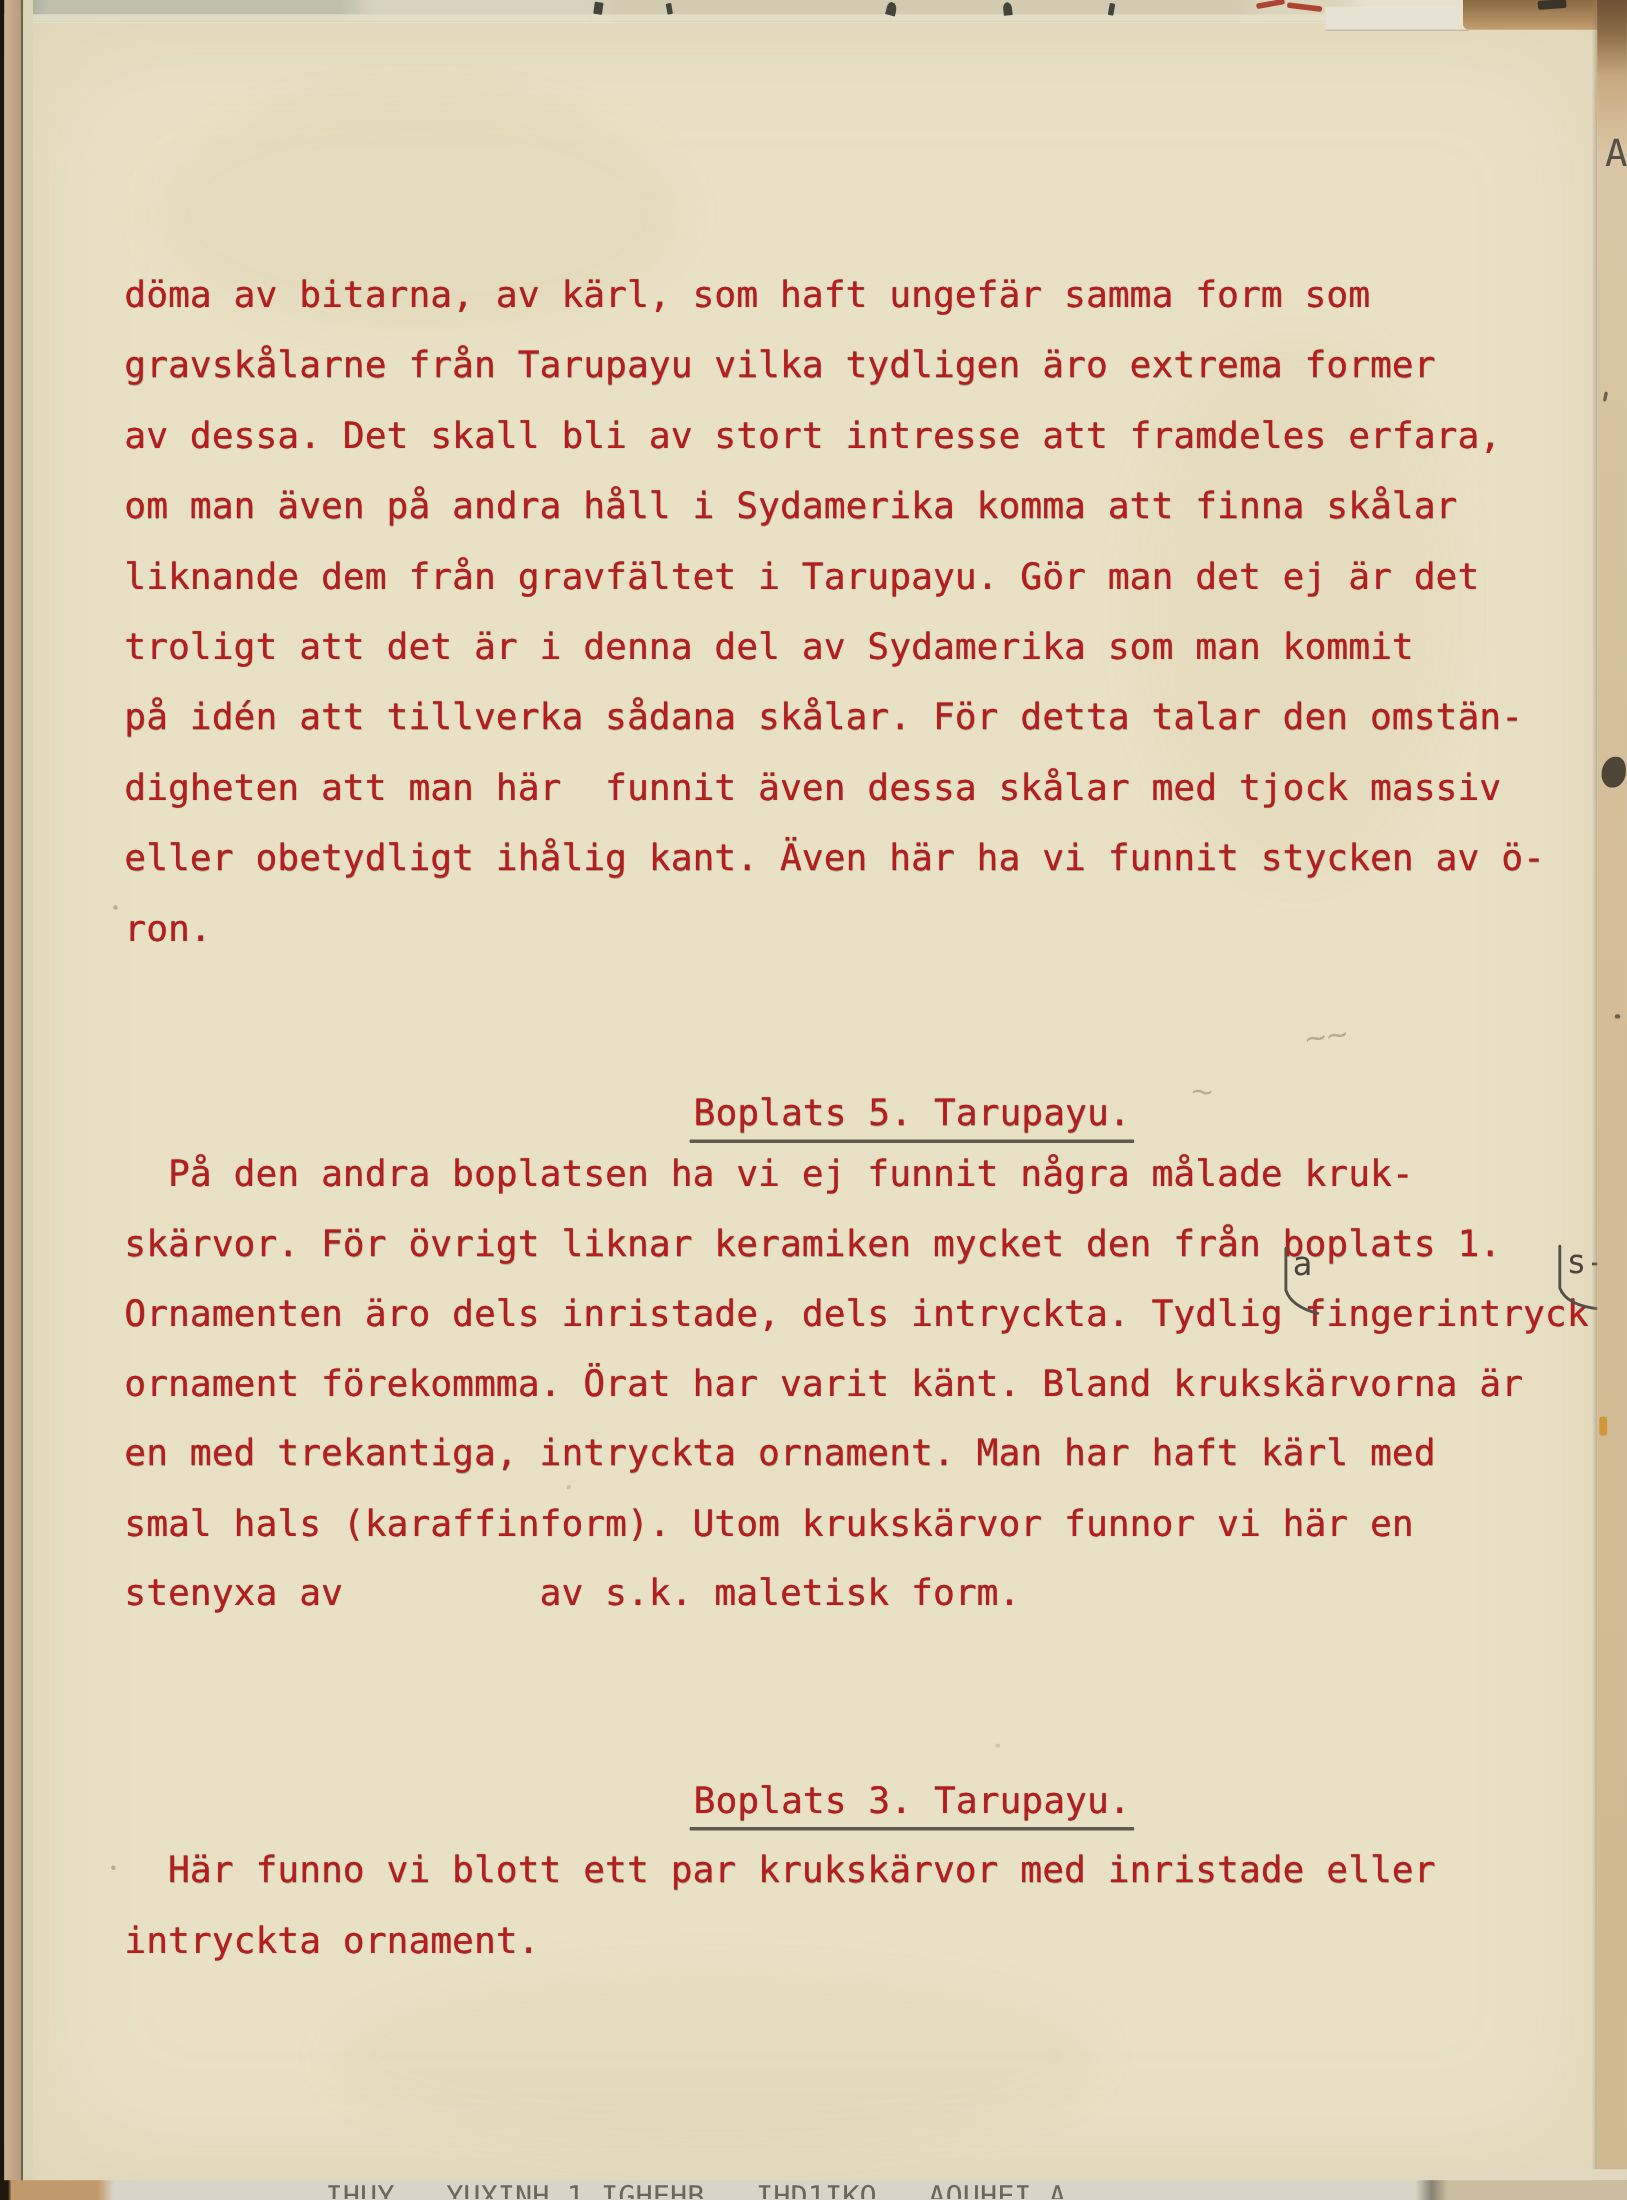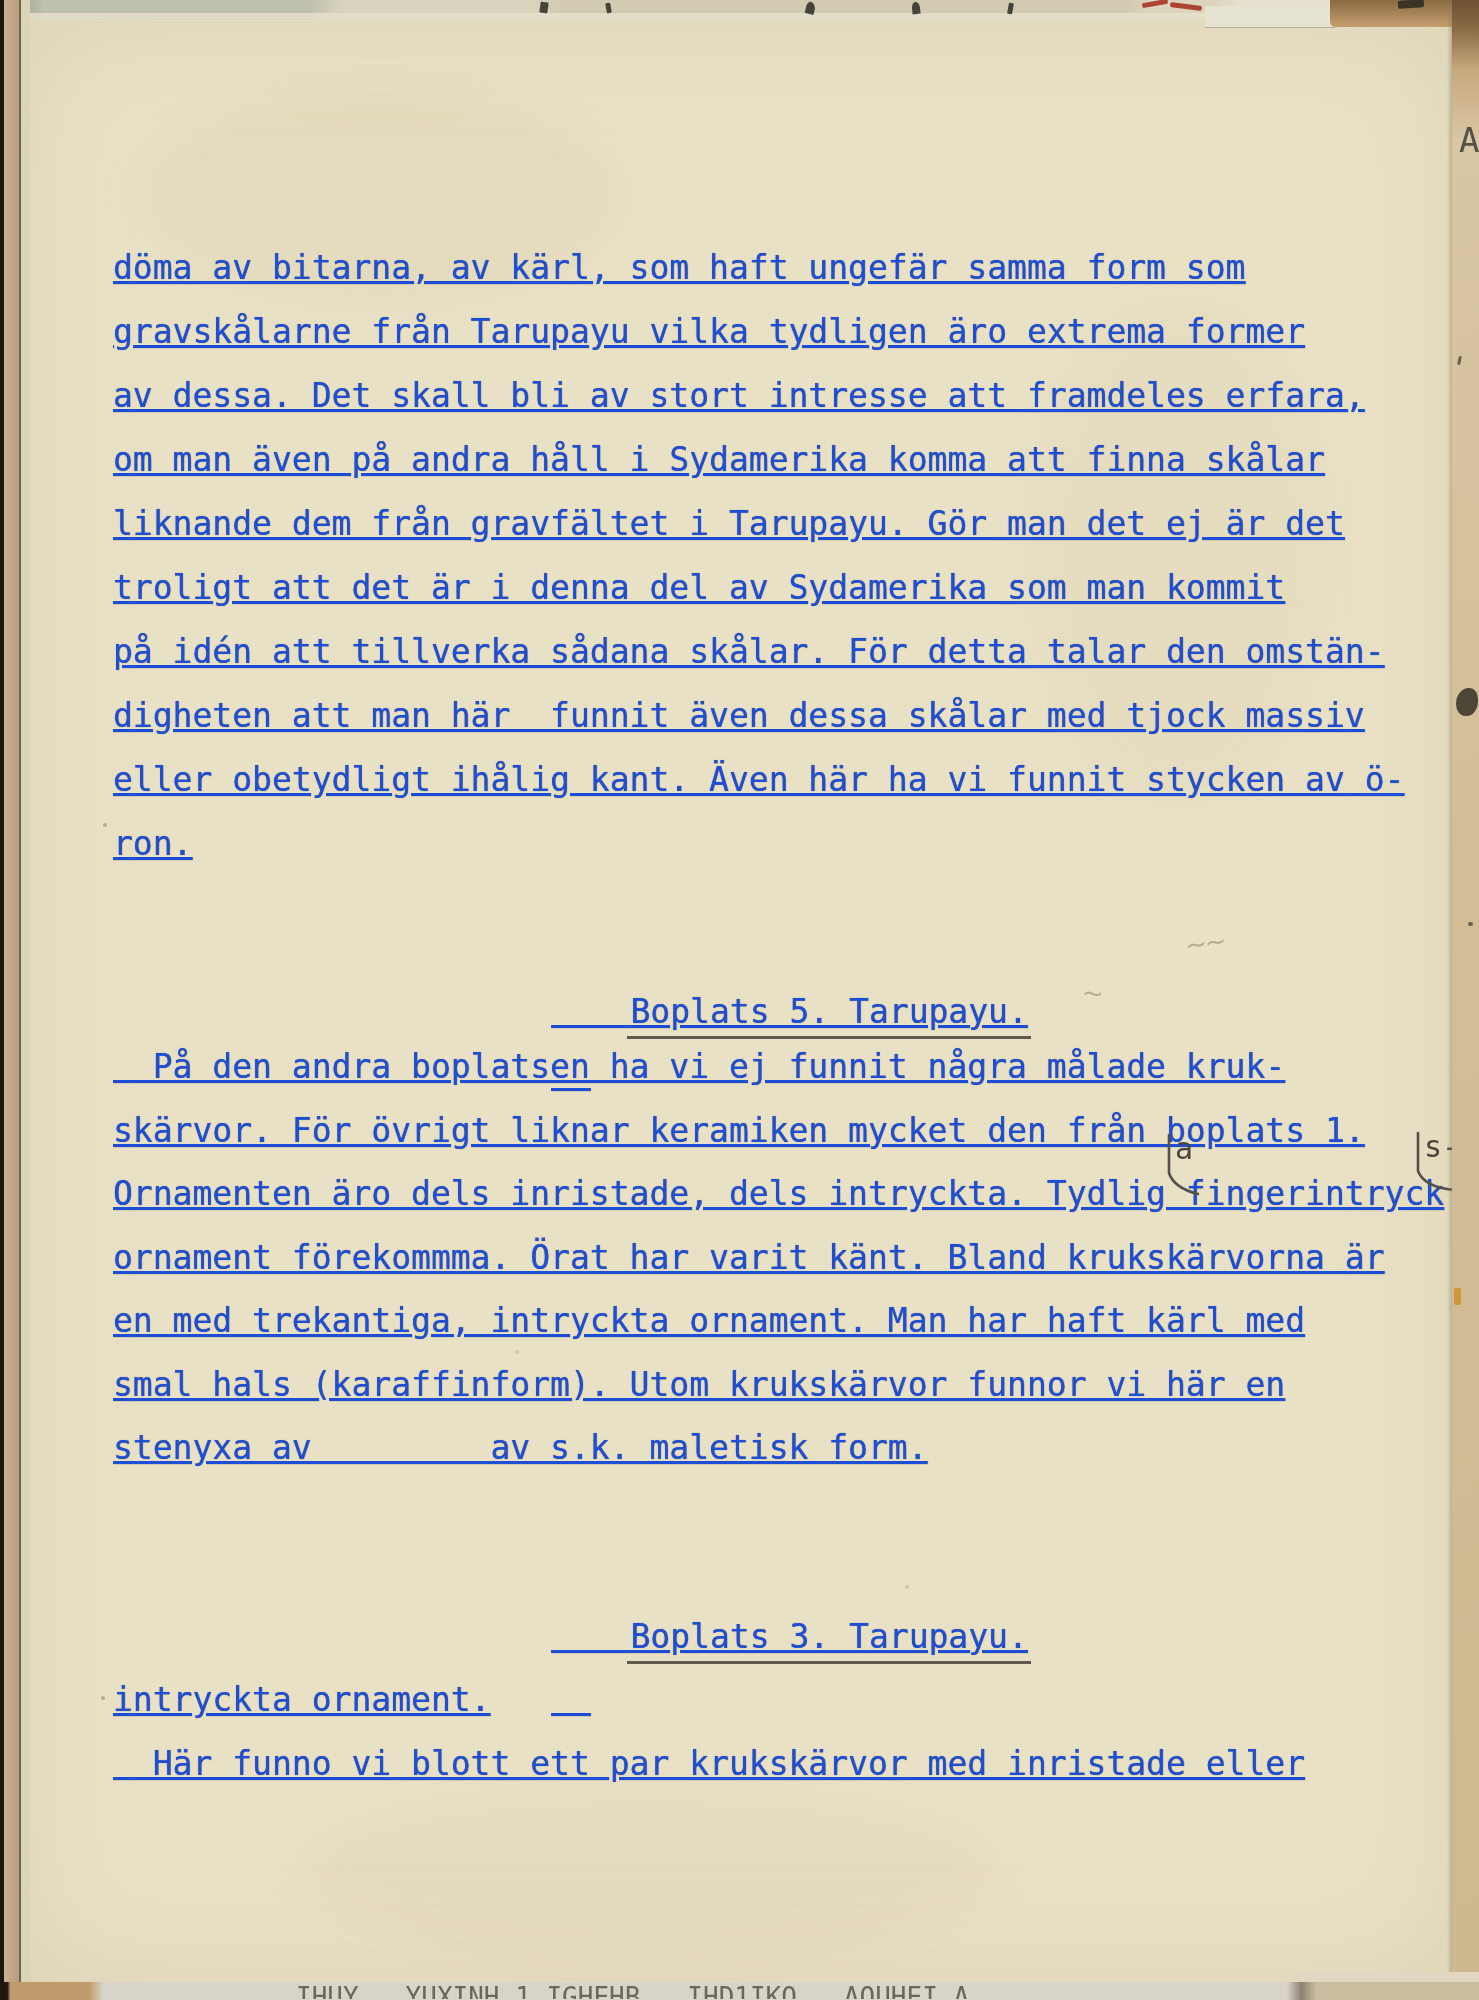--- a/index.html
+++ b/index.html
@@ -10,24 +10,23 @@
     overflow:hidden;
     font-family:"DejaVu Sans Mono","Liberation Mono",monospace;
     box-shadow:inset 0 0 140px rgba(160,140,95,.20);
   }
   
   .tw{
     position:absolute;
     font-size:33px;
     line-height:64px;
     white-space:pre;
-    color:#1d4ed8;
+    color:#b91c1c;
     text-shadow:0 0 1px rgba(75,68,58,.65), .4px .4px .6px rgba(75,68,58,.35);
     letter-spacing:0;
-    text-decoration:underline;
   }
   .tw2{line-height:63.5px;}
   .heading span.ul{
     border-bottom:3px solid rgba(72,65,56,.85);
     padding:0 3px 5px 3px;margin-left:-3px;
   }
   
   .insert{position:absolute;}
   .insert svg{display:block;}
   .insert text{
@@ -119,21 +118,21 @@
     <svg width="66" height="76" viewBox="0 0 66 76">
       <path d="M6,7 L6,45 Q12,61 42,64 L56,60"></path>
       <text x="12" y="31">s-</text>
     </svg>
   </div>
 
   <div class="tw tw2 heading" style="left:551px;top:1541px;">
     <span class="ul">Boplats 3. Tarupayu.</span>
   </div>
 
-  <div class="tw tw2" style="left:113px;top:1668px;"><div>intryckta ornament.</div><div>  Här funno vi blott ett par krukskärvor med inristade eller</div></div>
+  <div class="tw tw2" style="left:113px;top:1668px;"><div>  Här funno vi blott ett par krukskärvor med inristade eller</div><div>intryckta ornament.</div></div>
 
   <div class="pencil" style="left:1185px;top:928px;transform:rotate(-8deg);">~~</div>
   <div class="pencil" style="left:1082px;top:978px;transform:rotate(5deg);">~</div>
 
   <div class="dust" style="left:101px;top:1696px;"></div>
   <div class="dust" style="left:103px;top:823px;"></div>
   <div class="dust" style="left:515px;top:1350px;opacity:.6;"></div>
   <div class="dust" style="left:905px;top:1585px;opacity:.5;"></div>
 
   <div id="top-strip" class="edge"></div>

